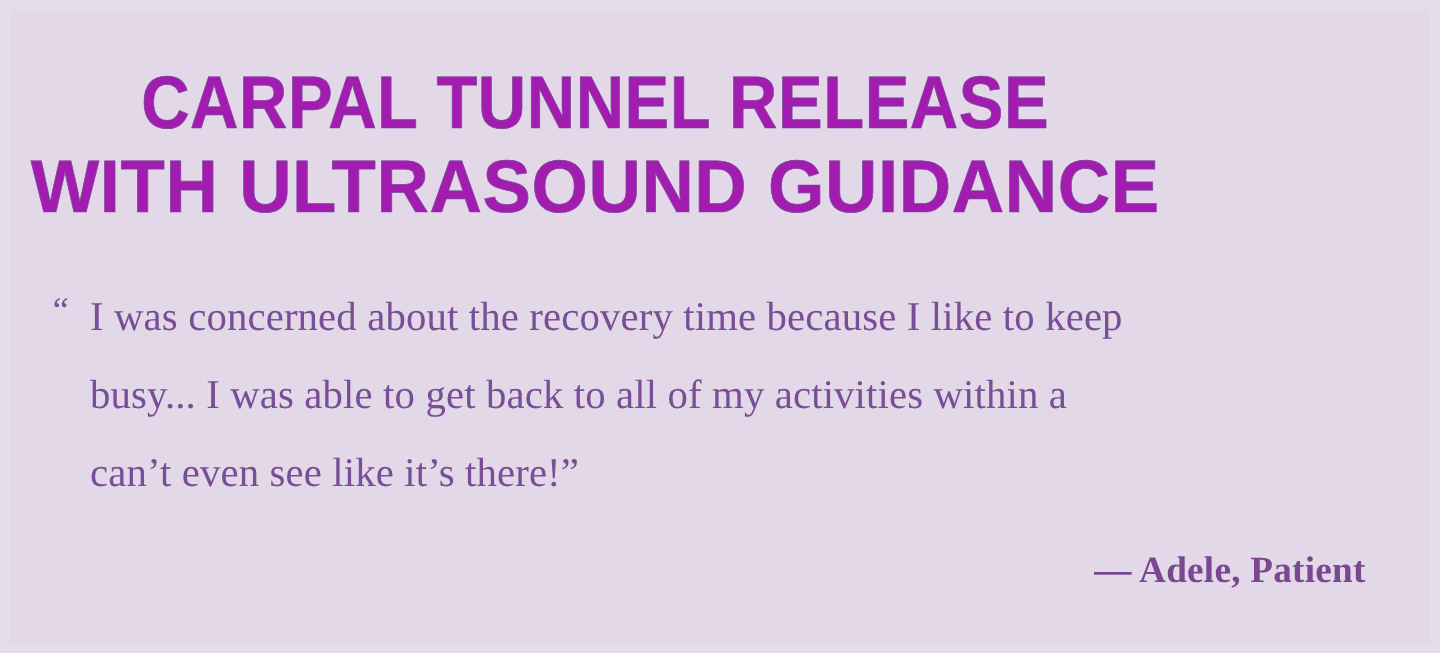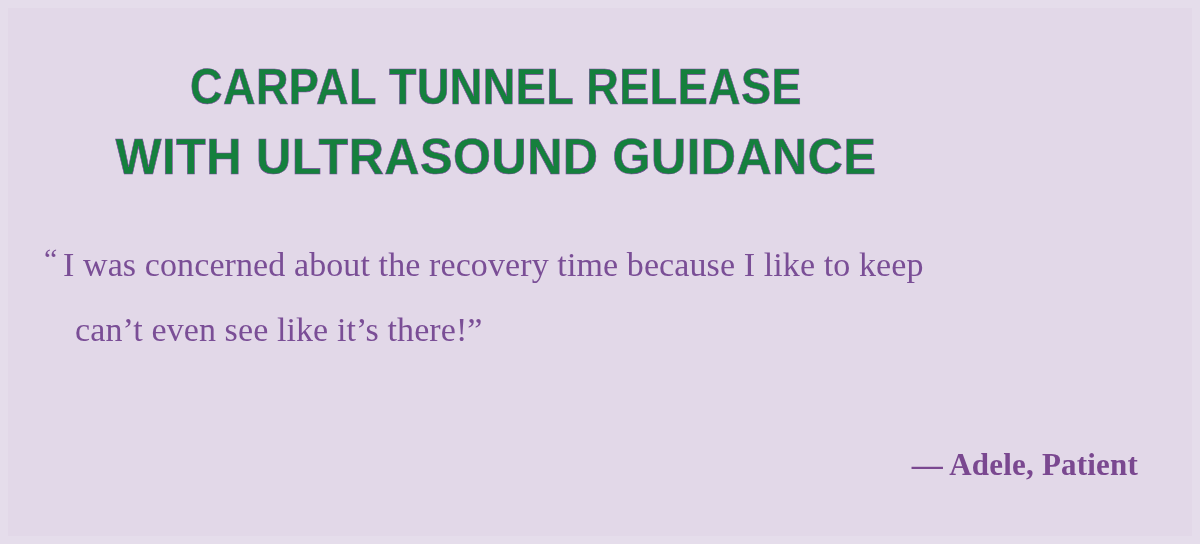--- a/index.html
+++ b/index.html
@@ -36,24 +36,24 @@
 
   
   .heading {
     position: absolute;
     left: 0;
     top: 52px;
     width: 992px;
     text-align: center;
     font-family: "Liberation Sans Narrow", "Liberation Sans", "DejaVu Sans", sans-serif;
     font-weight: 700;
-    font-size: 50px;
+    font-size: 62px;
     line-height: 70px;
     letter-spacing: 0.5px;
-    color: #15803d;
+    color: #a21caf;
     text-transform: uppercase;
     -webkit-text-stroke: 0.6px #7b4a9b;
   }
   .heading .hline {
     display: block;
     transform: scaleX(0.90);
     transform-origin: center center;
     white-space: nowrap;
   }
   .heading .hline-2 {
@@ -85,29 +85,29 @@
   .open-quote {
     position: absolute;
     left: 0;
     top: -6px;
     font-size: 30px;
     line-height: 65px;
     color: #7a4e96;
   }
 
   .quote-line .qtext {
-    margin-left: 19px;
+    margin-left: 31px;
     display: inline-block;
   }
 
   
   .attribution {
     position: absolute;
     right: 62px;
-    top: 445px;
+    top: 455px;
     font-family: "Liberation Serif", "DejaVu Serif", serif;
     font-weight: 700;
     font-size: 31px;
     line-height: 40px;
     color: #7a4890;
     white-space: nowrap;
     letter-spacing: 0.2px;
   }
 </style>
 </head>
@@ -120,20 +120,21 @@
     <span class="hline hline-2">with Ultrasound Guidance</span>
   </div>
 
   <div class="quote-block">
 
     <div class="quote-line">
       <span class="open-quote">“</span>
       <span class="qtext">I was concerned about the recovery time because I like to keep</span>
     </div>
 
+    <div class="quote-line indented">busy... I was able to get back to all of my activities within a</div>
 
 
     <div class="quote-line indented">can’t even see like it’s there!”</div>
 
   </div>
 
   <div class="attribution">— Adele, Patient</div>
 
 </div>
 

